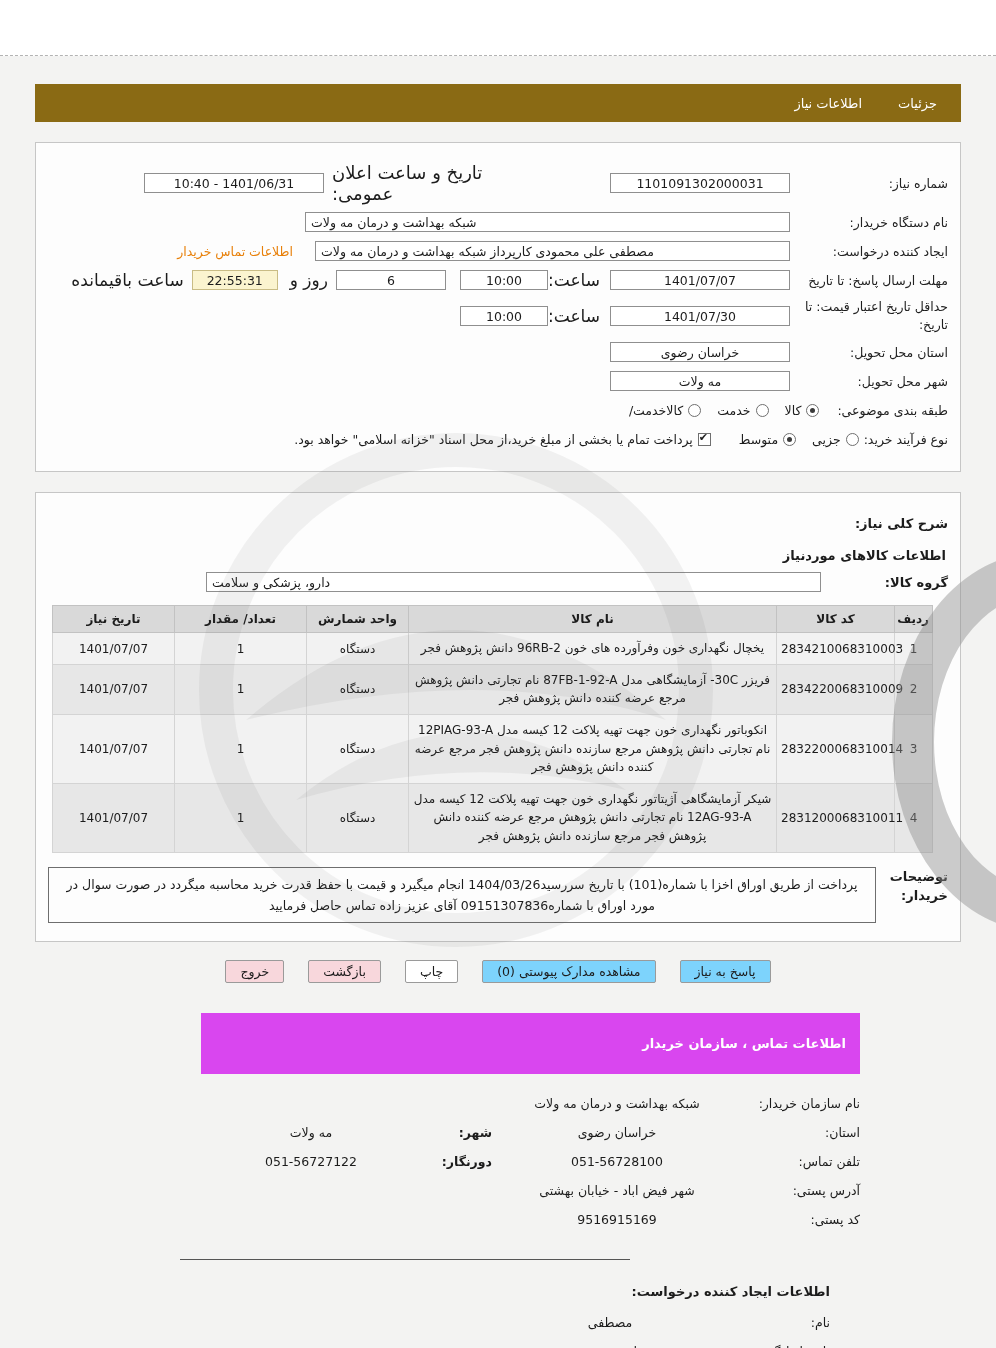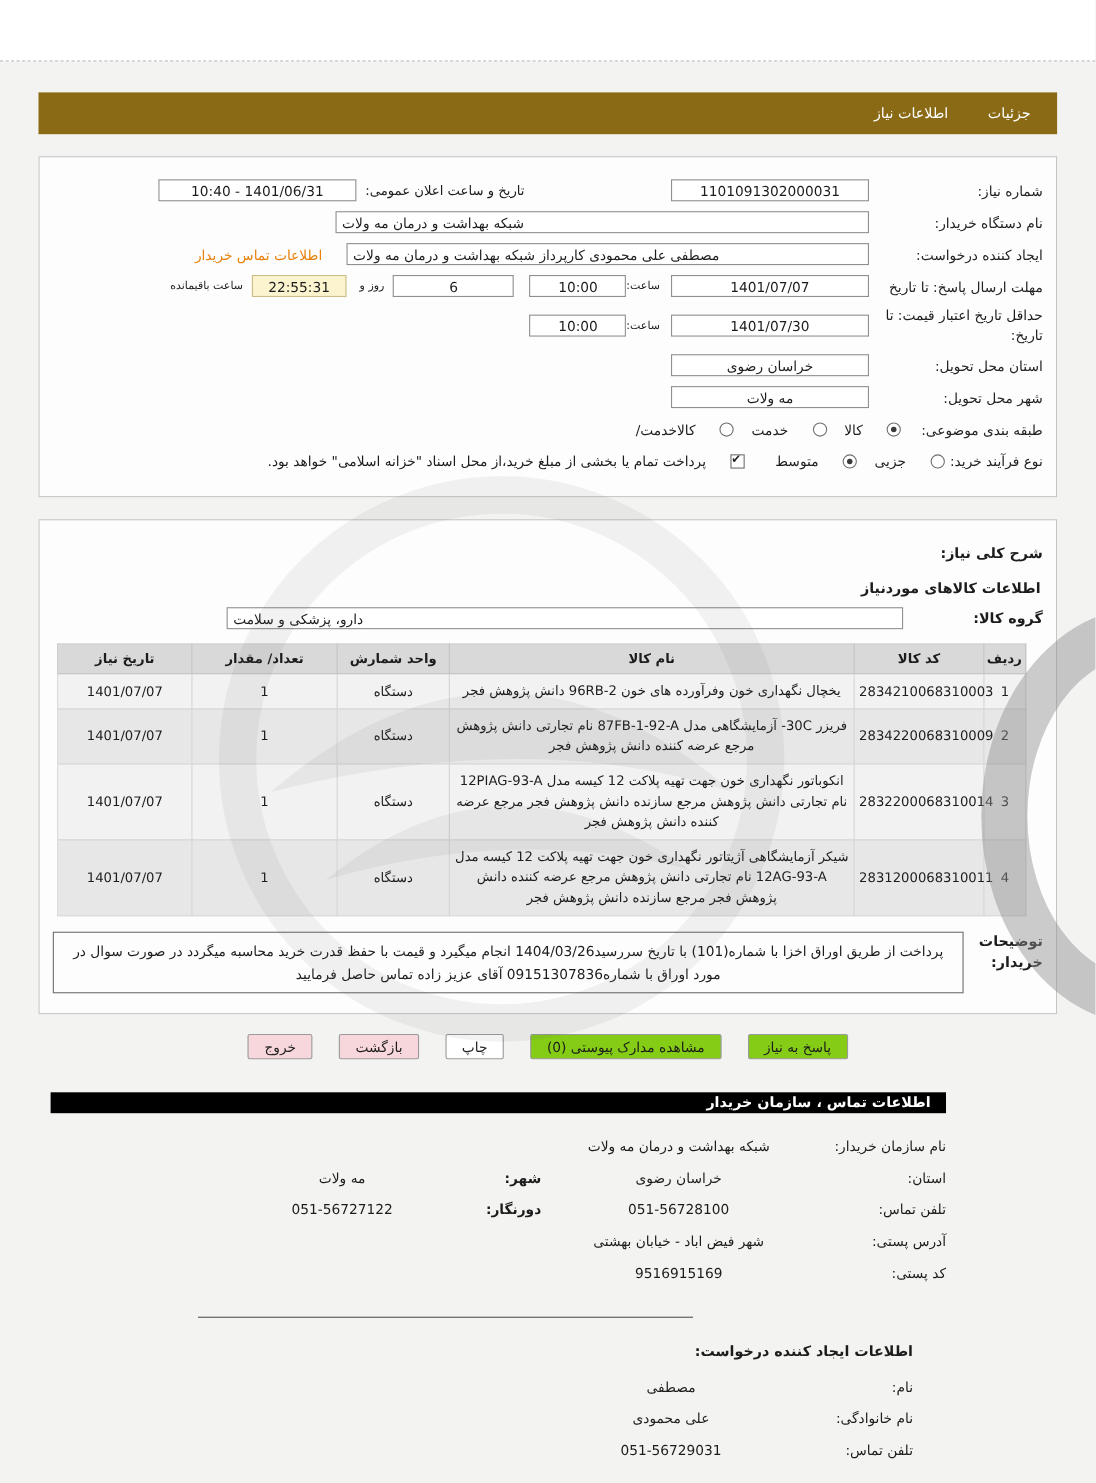--- a/index.html
+++ b/index.html
@@ -8,32 +8,32 @@
   .page{position:relative;width:996px;height:1348px;margin:0 auto;background:#f3f3f2;overflow:hidden}
   .top-strip{height:56px;background:#ffffff;border-bottom:1px dashed #b3b3b3}
 
   .tabbar{margin:28px 35px 0;height:38px;background:#8a6a14;display:flex;align-items:center;padding:0 24px;gap:36px;position:relative;z-index:1}
   .tab{color:#fff;font-size:13px;cursor:pointer}
 
   .panel{margin:20px 35px 0;background:#fdfdfd;border:1px solid #c6c6c6;padding:12px 12px 14px;position:relative;z-index:1}
   .frow{display:flex;align-items:center;margin:7px 0;min-height:22px}
   .lbl{font-size:12.5px;color:#222;text-align:right;padding-left:8px;flex:none}
   .w158{width:158px}
-  .lbl2{margin-right:118px;width:168px;flex:none;font-size:12px;text-align:left;padding-left:8px}
-  .mini{flex:none;font-size:10px;margin-right:10px}
+  .lbl2{margin-right:118px;width:168px;flex:none;font-size:18px;text-align:left;padding-left:8px}
+  .mini{flex:none;font-size:17px;margin-right:10px}
   .input{background:#fff;border:1px solid #8f8f8f;height:20px;font-size:12.5px;padding:0 5px;display:flex;align-items:center;justify-content:center;flex:none;overflow:hidden;white-space:nowrap}
   .input.rt{justify-content:flex-end}
   .iw180{width:180px}.iw485{width:485px}.iw475{width:475px}.iw88{width:88px}.iw110{width:110px}
   .iw655{width:655px}.iw615{width:615px}
   .link{color:#e8800a;font-size:12.5px;margin-right:22px;cursor:pointer;text-decoration:none;white-space:nowrap}
   .countdown{background:#fbf4cf;border:1px solid #c9bc85;width:86px;height:20px;display:flex;align-items:center;justify-content:center;font-size:12.5px;margin-right:12px;flex:none}
   .twolines{width:158px;flex:none;text-align:right;padding-left:8px;font-size:12.5px;line-height:1.45}
   .twolines span{display:block}
 
-  .opt{display:inline-flex;align-items:center;gap:22px;margin-left:16px;cursor:pointer}
+  .opt{display:inline-flex;align-items:center;gap:5px;margin-left:16px;cursor:pointer}
   .radio{width:13px;height:13px;border:1px solid #6f6f6f;border-radius:50%;background:#fff;position:relative;flex:none}
   .radio.sel::after{content:"";position:absolute;top:3px;left:3px;right:3px;bottom:3px;border-radius:50%;background:#3a3a3a}
   .checkbox{width:13px;height:13px;border:1px solid #6f6f6f;background:#fff;position:relative;flex:none}
   .checkbox.checked::after{content:"✔";position:absolute;top:-3px;left:0;font-size:11px;color:#222}
   .optlbl{font-size:12.5px}
 
   .blbl{font-weight:bold;font-size:13px;text-align:right;padding-left:10px;flex:none;white-space:nowrap}
   .w95{width:95px}.w72{width:72px}
   .heading{font-weight:bold;font-size:13px;margin:14px 2px 8px;text-align:right}
   .mr55{margin-right:55px}
@@ -45,24 +45,24 @@
   tr.even{background:#e7e7e7}
   td.name{line-height:1.55}
 
   .notes{display:flex;margin:14px 0 4px;gap:10px}
   .notes-lbl{width:62px;flex:none;text-align:right;font-weight:bold;font-size:13px;line-height:1.5}
   .notes-lbl span{display:block}
   .notes-box{flex:1;border:1px solid #6e6e6e;background:#fdfdfd;padding:6px 12px;font-size:12.5px;line-height:1.7;text-align:center}
 
   .actions{display:flex;justify-content:center;gap:24px;margin:18px 0 0;position:relative;z-index:1}
   .btn{font-family:inherit;font-size:12.5px;padding:3px 14px;border:1px solid #9a9a9a;border-radius:2px;background:#fff;cursor:pointer;color:#1c1c1c;white-space:nowrap}
-  .btn.green{background:#84cc16}
+  .btn.green{background:#7dd3fc}
   .btn.pink{background:#f8d7dc}
 
-  .bar2{width:814px;margin:30px 136px 0 auto;background:#000000;color:#fff;font-weight:bold;font-size:13px;padding:2px 14px;text-align:right;position:relative;z-index:1}
+  .bar2{width:659px;margin:30px 136px 0 auto;background:#d946ef;color:#fff;font-weight:bold;font-size:13px;padding:23px 14px;text-align:right;position:relative;z-index:1}
 
   .contact{width:724px;margin:22px 136px 0 auto;position:relative;z-index:1}
   .crow{display:flex;align-items:center;margin:14px 0}
   .clbl{font-weight:normal;font-size:12.5px;width:118px;flex:none;text-align:right;padding-left:6px;white-space:nowrap}
   .cval{width:250px;flex:none;text-align:center;font-size:12.5px}
   .clbl2{font-weight:bold;font-size:12.5px;width:86px;flex:none;text-align:right;padding-left:6px;white-space:nowrap}
   .cval2{width:190px;flex:none;text-align:center;font-size:12.5px}
 
   .divider{border:none;border-top:1px solid #555;width:450px;margin:32px 366px 24px auto}
 

